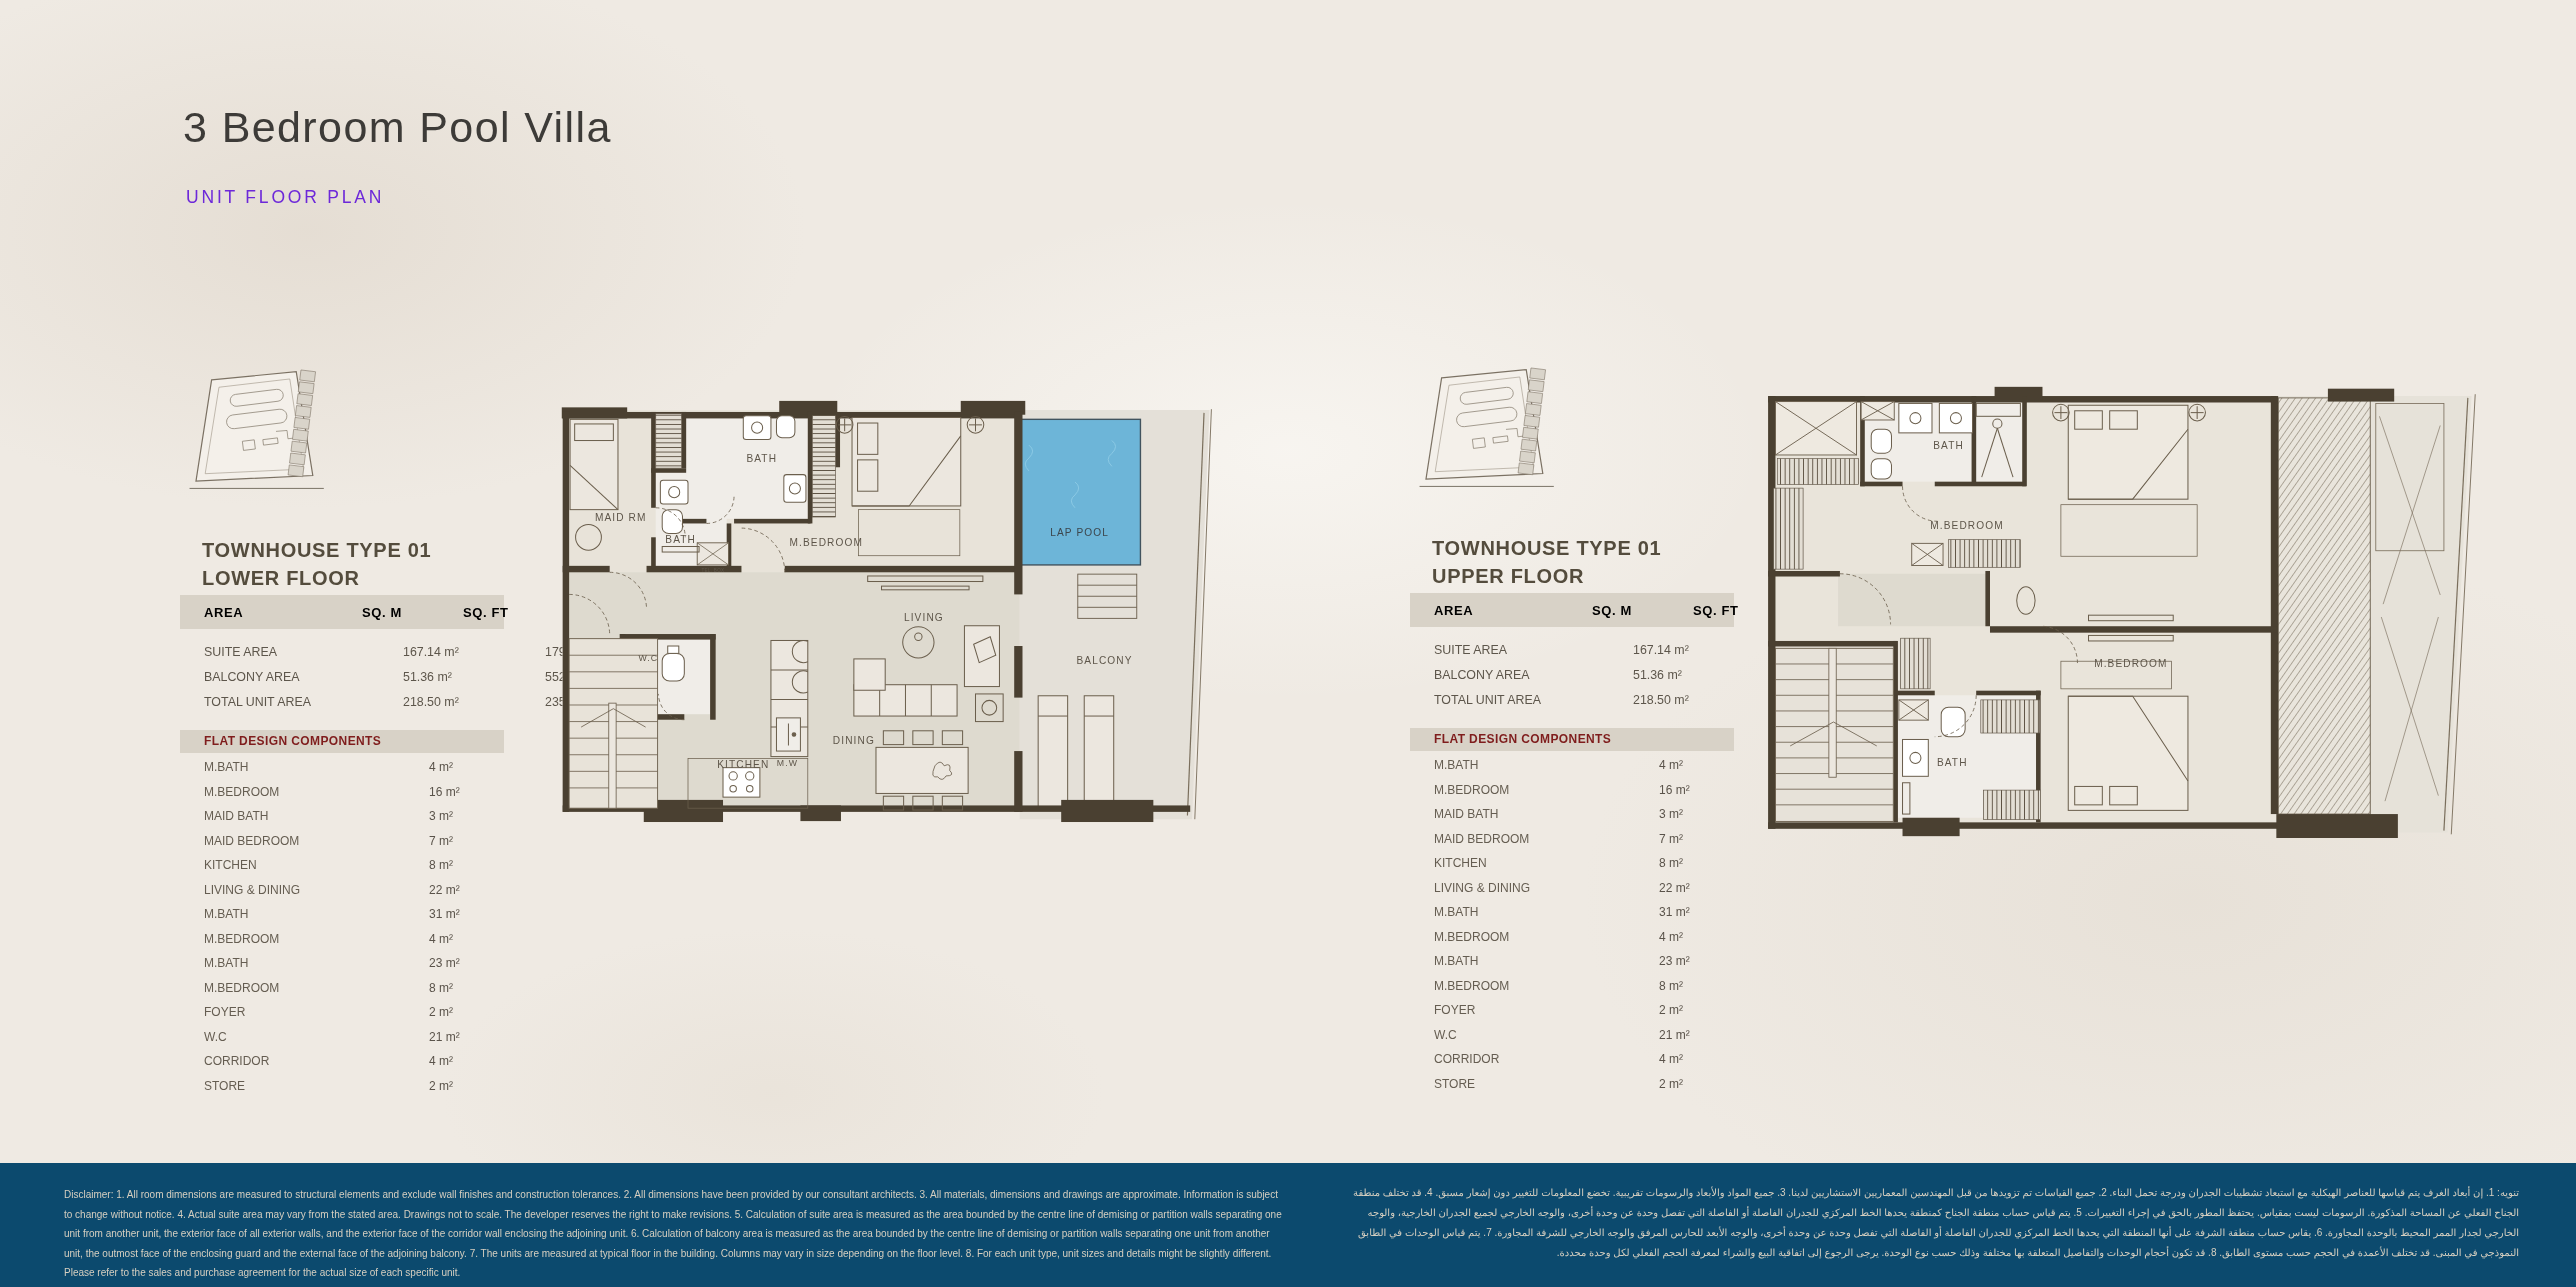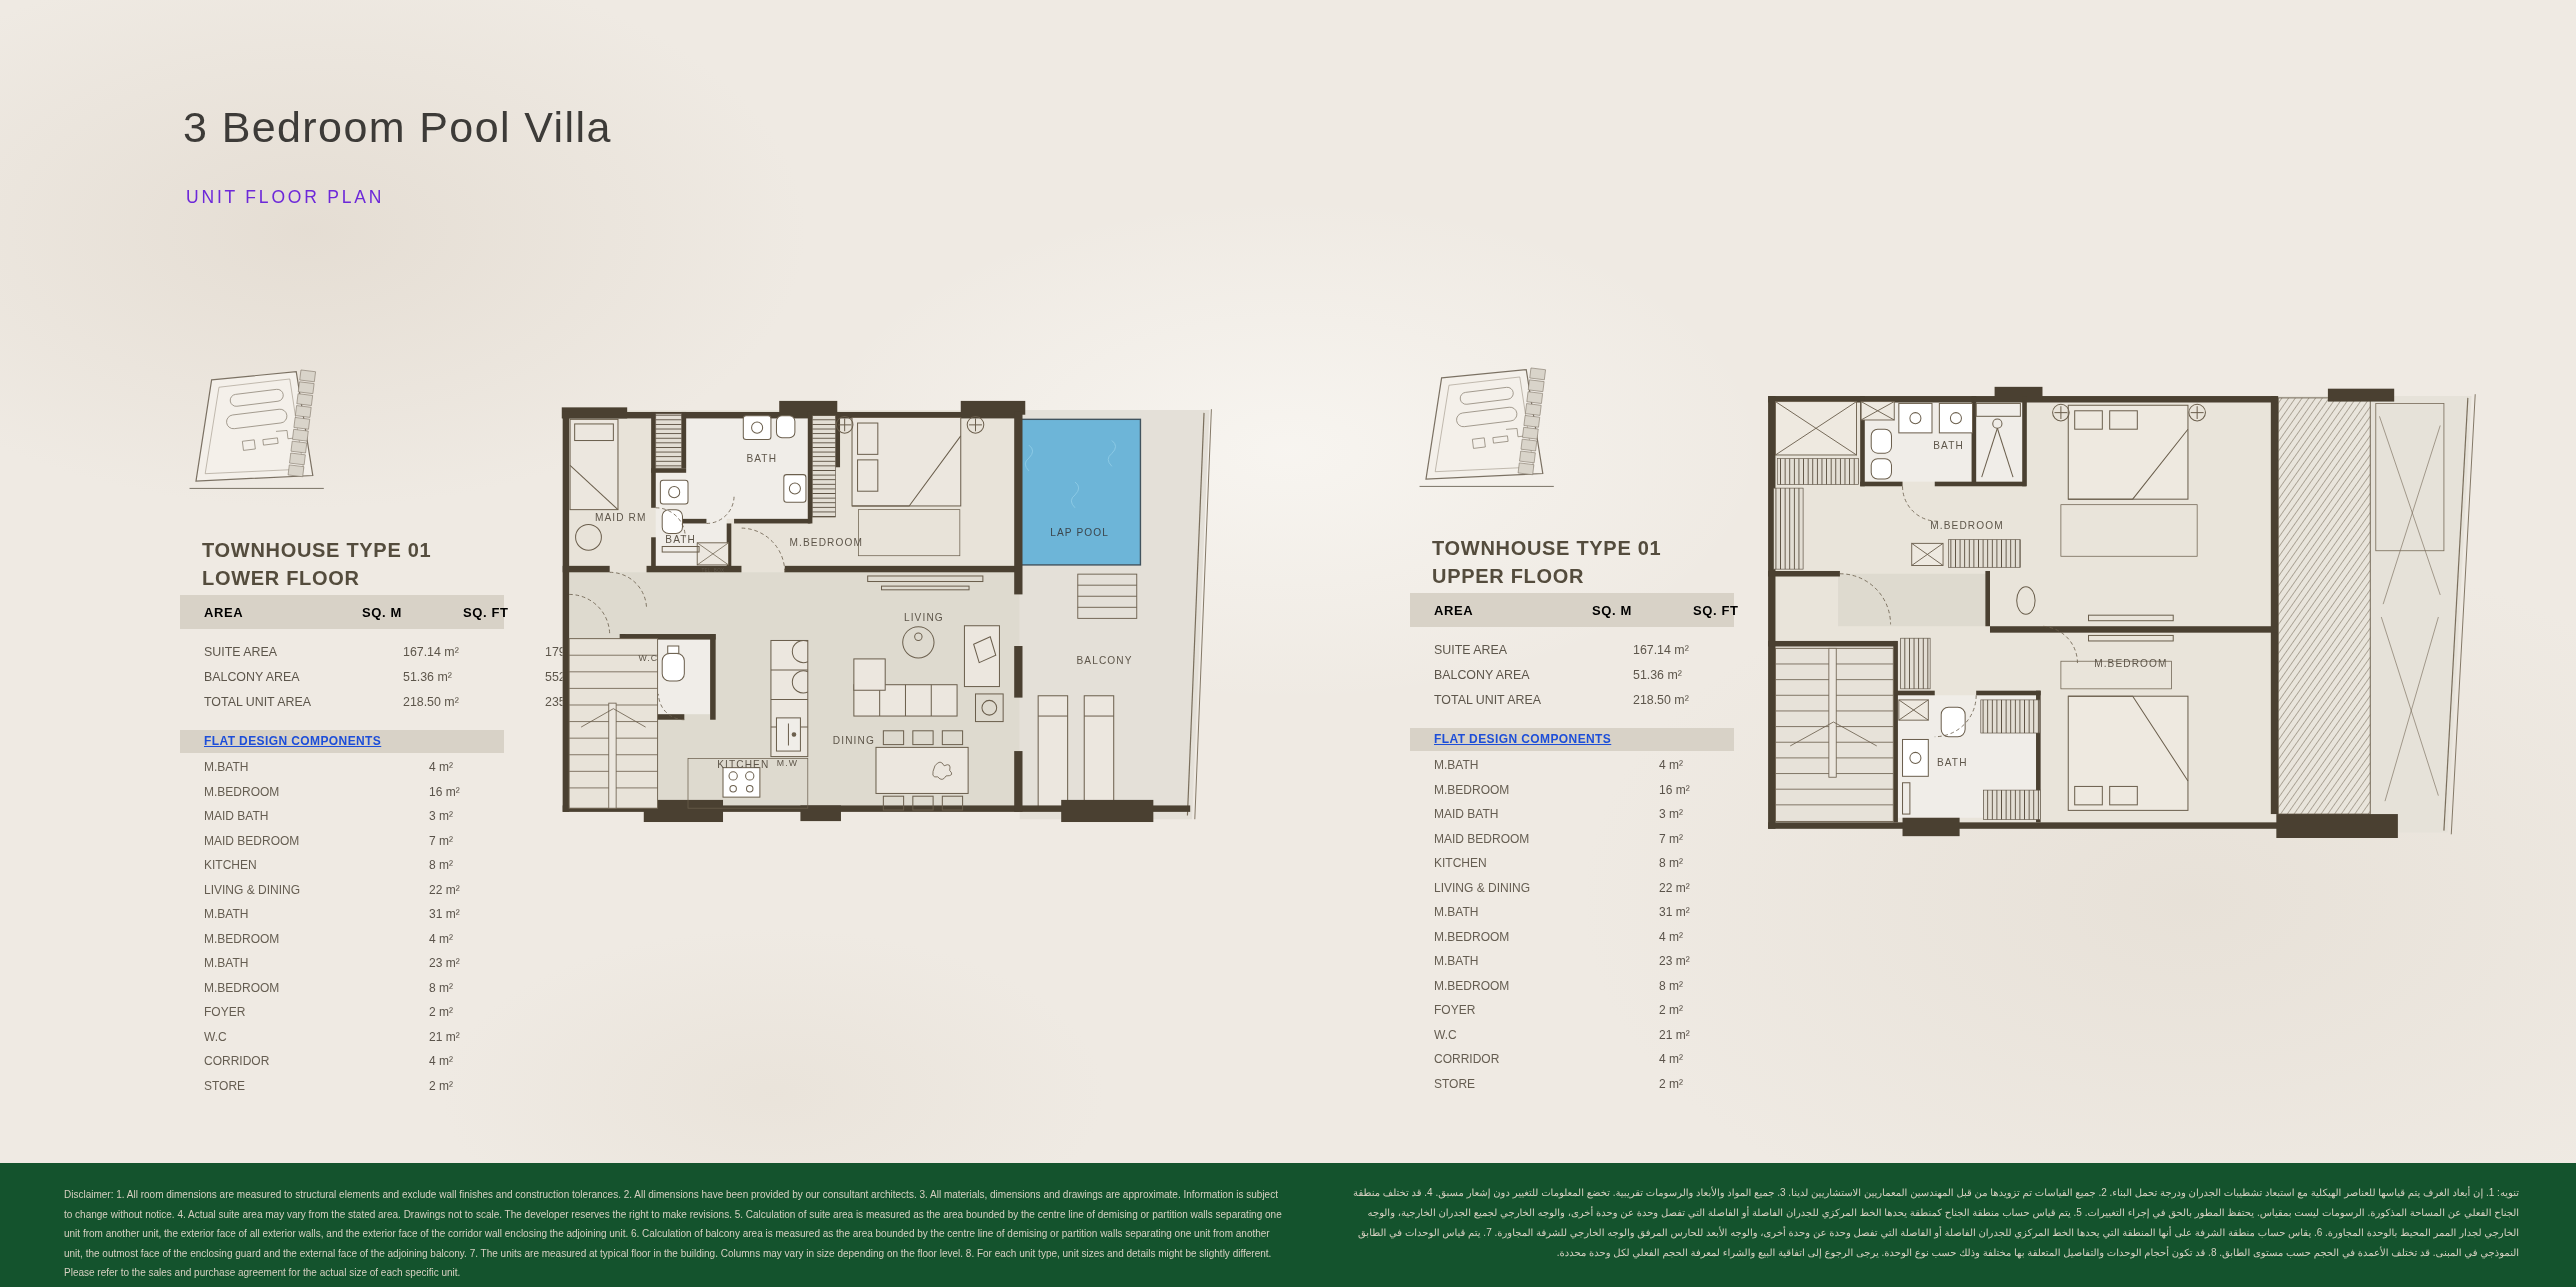--- a/index.html
+++ b/index.html
@@ -19,31 +19,31 @@
   .page-subtitle{left:186px;top:187px;font-size:17.5px;color:#6d28d9;letter-spacing:2.8px;}
   
   .panel{width:324px;height:737px;}
   .panel-heading{position:absolute;top:170px;left:22px;font-size:20px;font-weight:bold;color:#544c3d;letter-spacing:0.7px;line-height:1.38;}
   .keyplan{position:absolute;top:0;left:3.7px;}
   .area-table{position:absolute;top:228px;left:0;width:324px;}
   .at-header{display:grid;grid-template-columns:158px 101px 64px;background:#d8d2c7;height:34px;align-items:center;padding-left:24px;font-weight:bold;font-size:13px;letter-spacing:0.6px;color:#000000;}
   .at-row{display:grid;grid-template-columns:158px 101px 64px;height:25px;align-items:center;padding-left:24px;font-size:12.4px;color:#5d564b;gap:41px;}
   .at-body{padding-top:10px;}
   .components{position:absolute;top:363px;left:0;width:324px;}
-  .comp-header{background:#d8d2c7;height:23px;line-height:23px;padding-left:24px;font-weight:bold;font-size:12px;color:#1d4ed8;letter-spacing:0.4px;text-decoration:underline;}
+  .comp-header{background:#d8d2c7;height:23px;line-height:23px;padding-left:24px;font-weight:bold;font-size:12px;color:#7f1d1d;letter-spacing:0.4px;}
   .comp-body{padding-top:2px;}
   .comp-row{display:grid;grid-template-columns:225px auto;padding-left:24px;height:24.5px;align-items:center;font-size:12px;color:#655d51;}
   .comp-row .val{color:#5a534a;}
   
   .room-label{font-family:"Liberation Sans",sans-serif;font-size:11px;letter-spacing:1.2px;fill:#5e564a;}
   .room-label.sm{font-size:9.5px;}
   .room-label.tiny{font-size:5px;letter-spacing:.3px;}
   .pool-label{font-family:"Liberation Sans",sans-serif;font-size:11px;letter-spacing:1.2px;fill:#3c464d;}
   
-  .footer{left:0;top:1163px;width:2576px;height:124px;background:#14532d;}
+  .footer{left:0;top:1163px;width:2576px;height:124px;background:#0c4a6e;}
   .disc-en{position:absolute;left:64px;top:22px;width:1225px;font-size:10px;line-height:1.95;color:#d6cfc0;}
   .disc-ar{position:absolute;right:57px;top:20px;width:1184px;font-size:10px;line-height:2.0;color:#d6cfc0;direction:rtl;text-align:right;}
 </style>
 </head>
 <body>
 
 <div class="abs page-title">3 Bedroom Pool Villa</div>
 <div class="abs page-subtitle">UNIT FLOOR PLAN</div>
 
 <div class="abs panel" style="left:180px;top:367px;">

